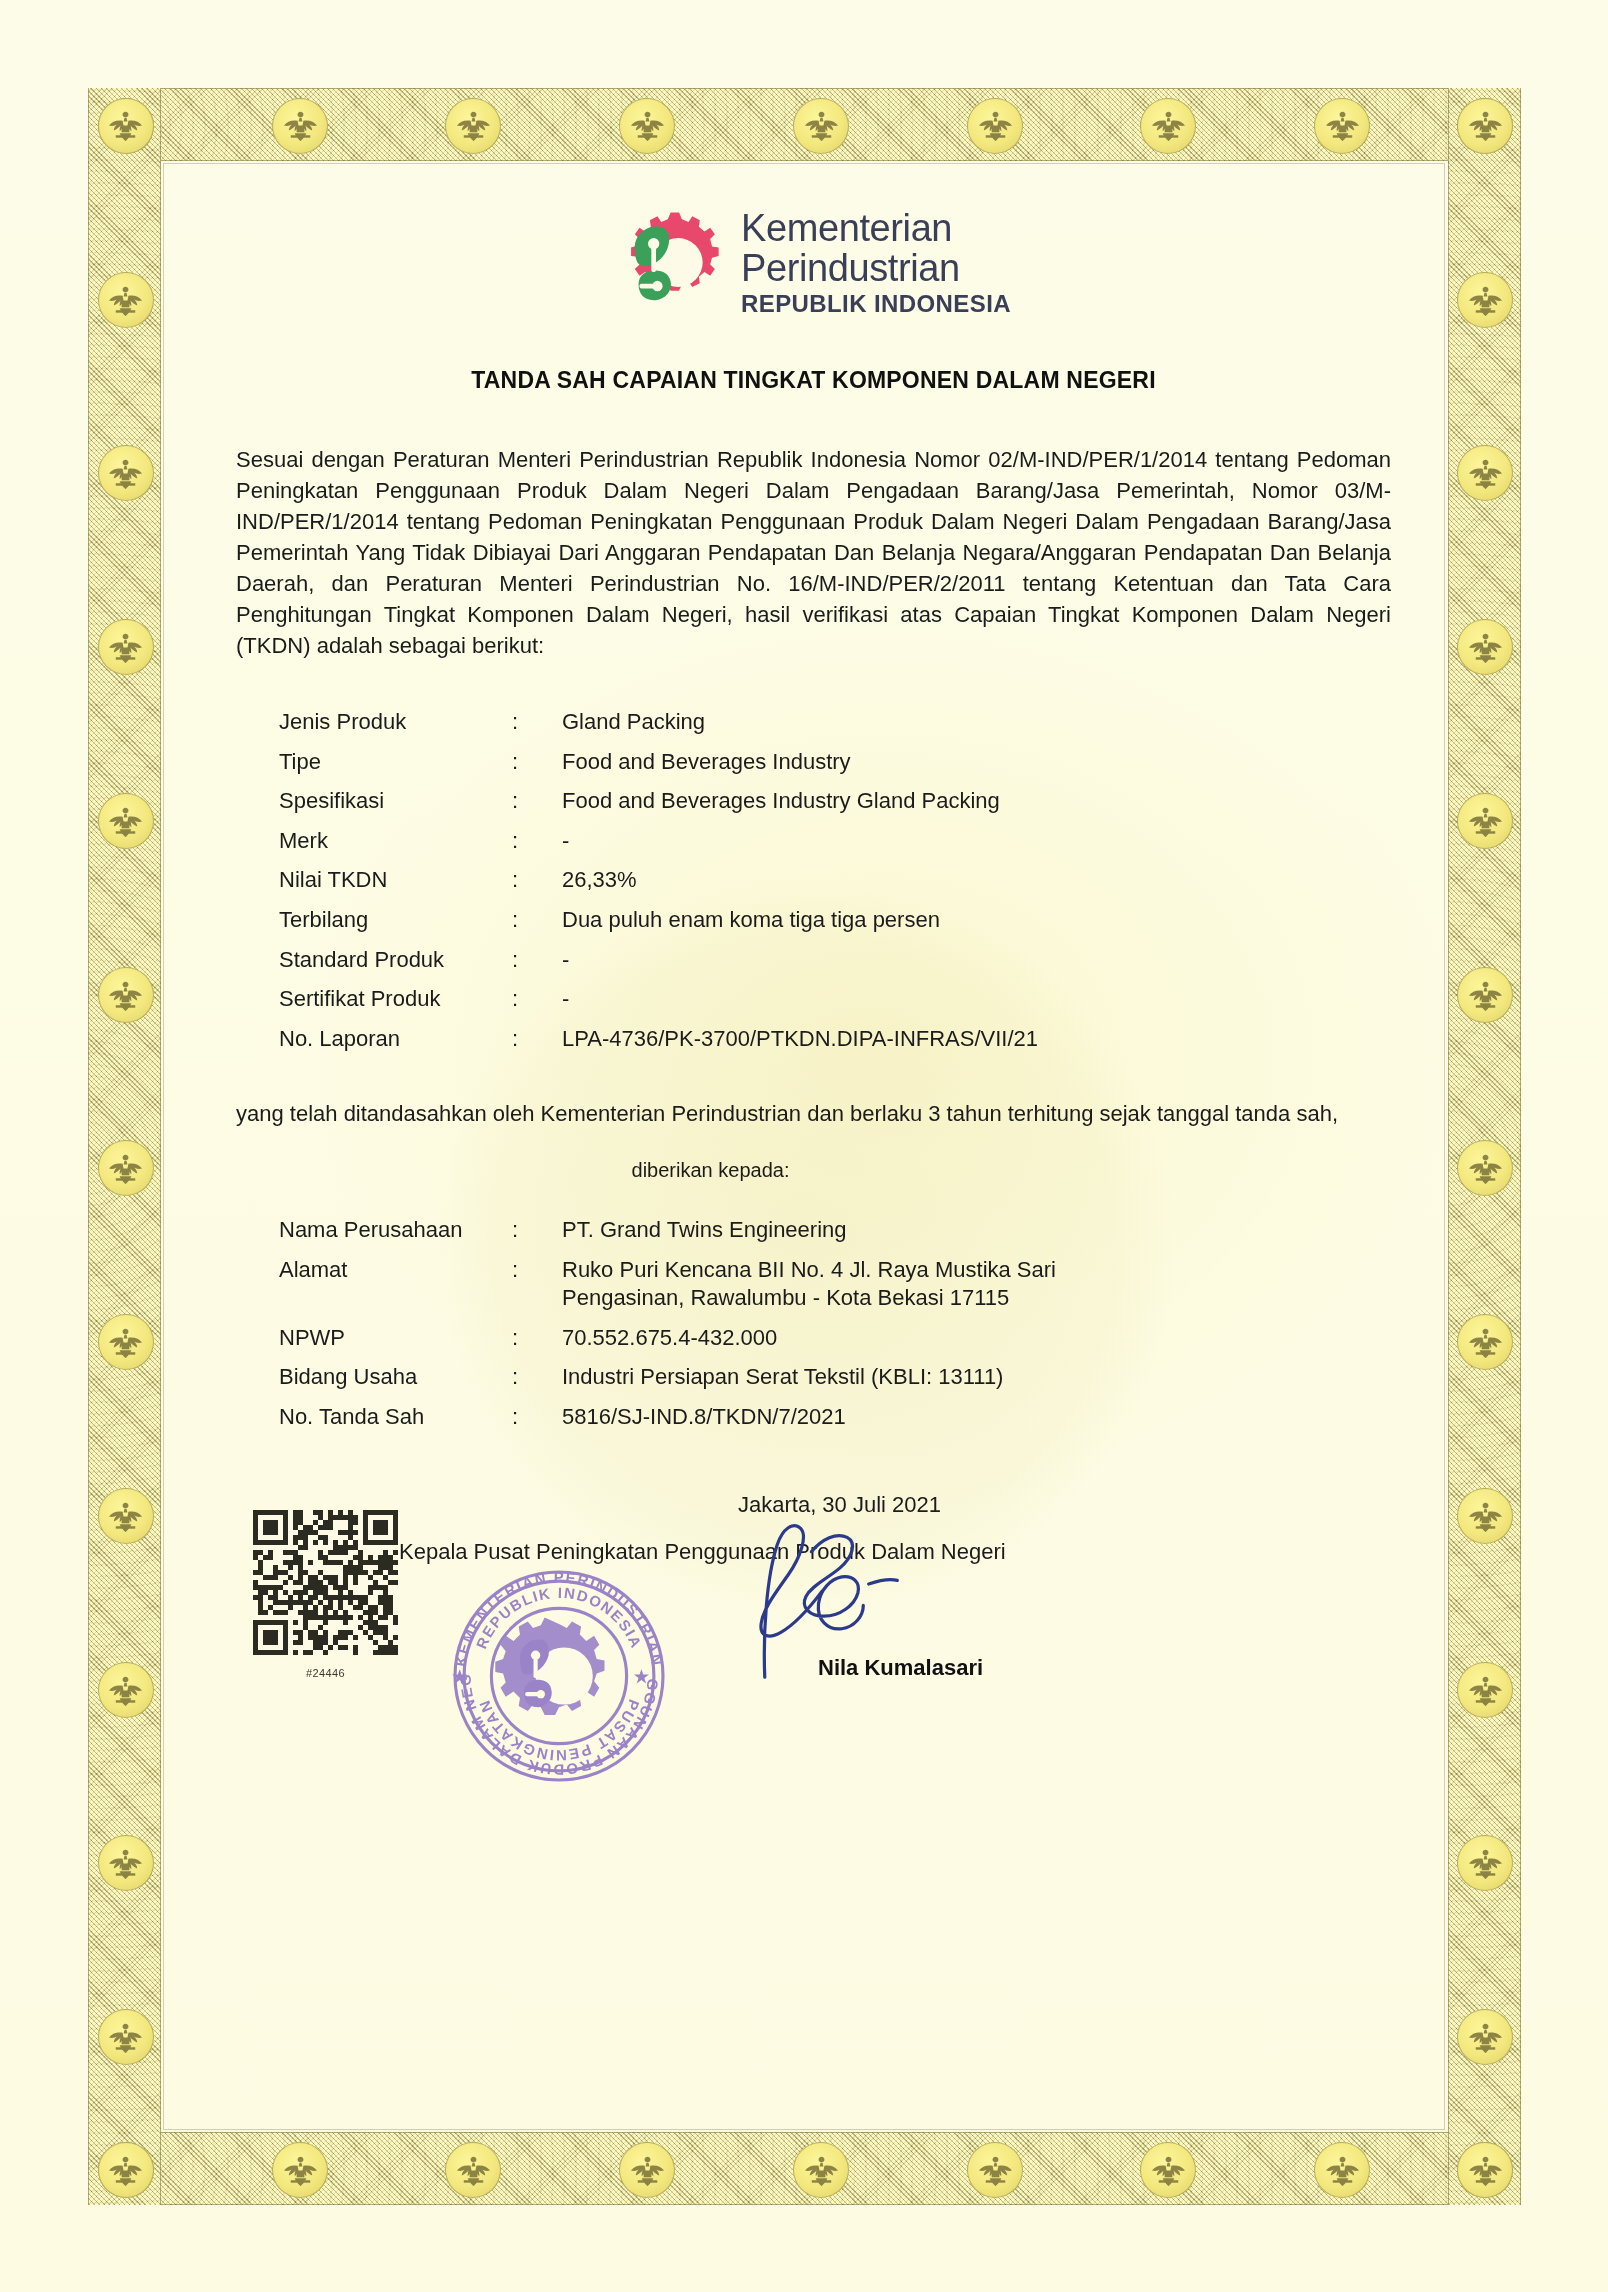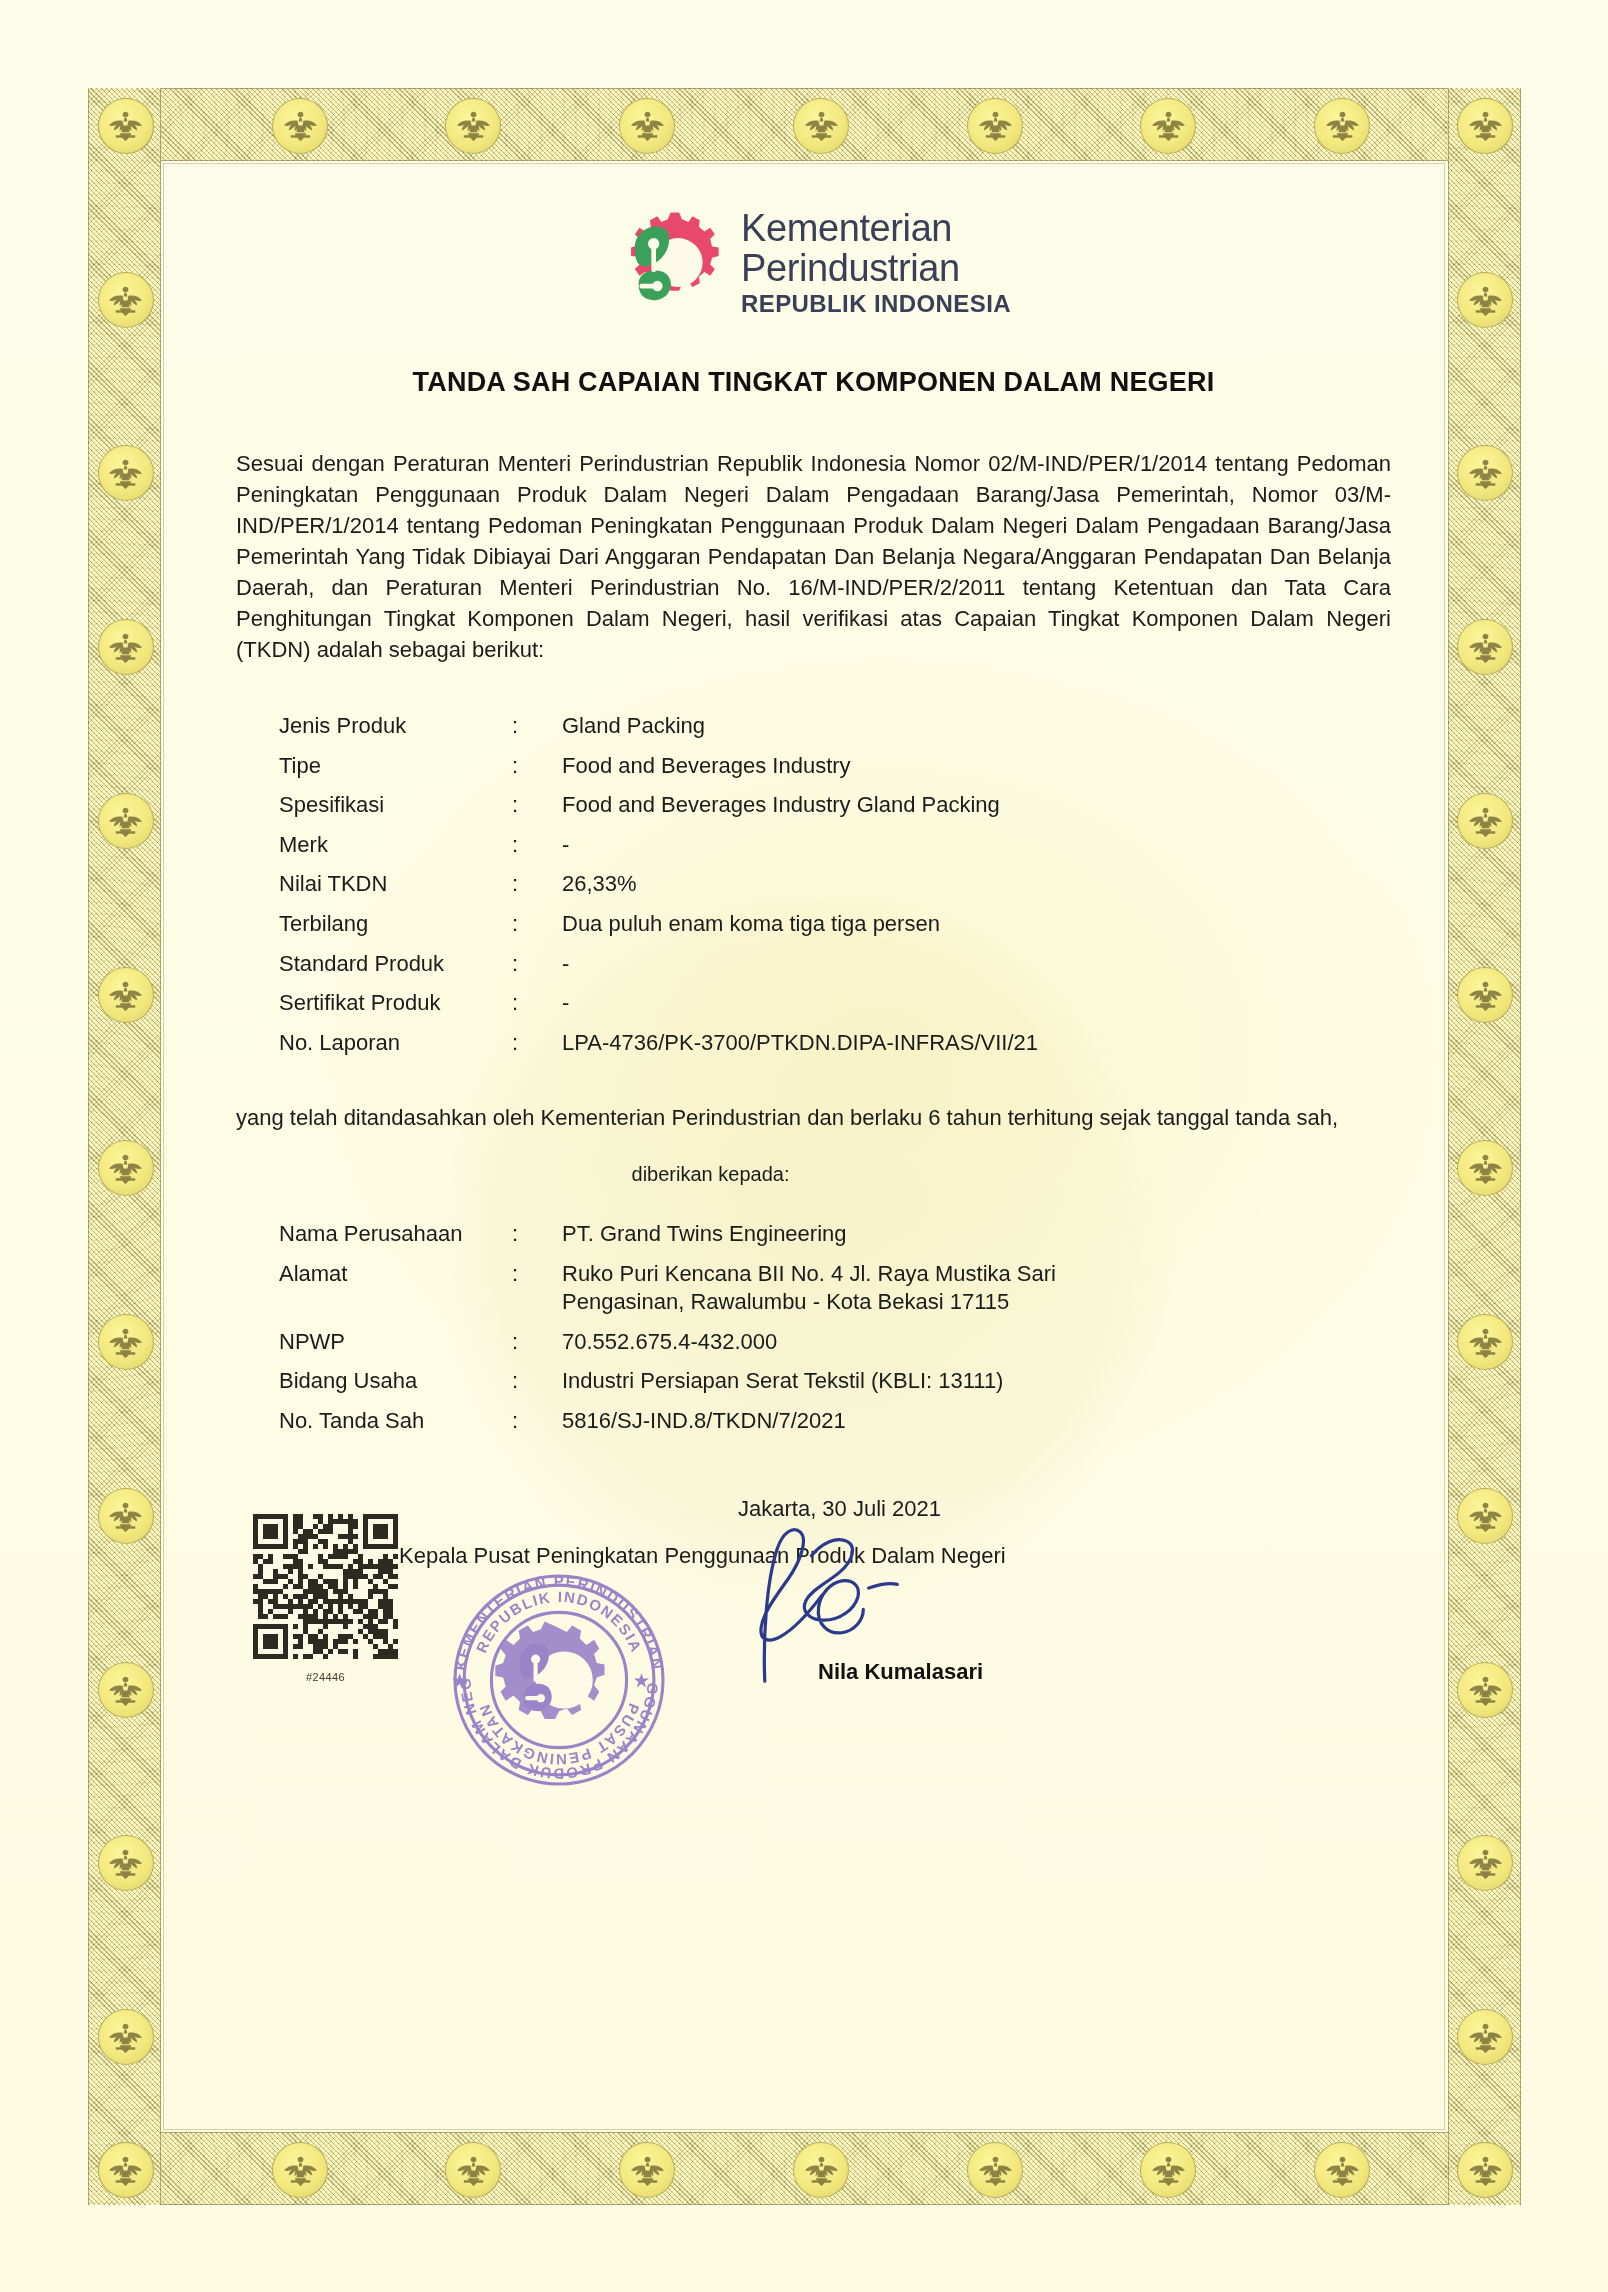--- a/index.html
+++ b/index.html
@@ -123,21 +123,21 @@
     font-size: 24px;
     color: #3a3f58;
     font-weight: bold;
     letter-spacing: 0.4px;
     margin-top: 4.5px;
   }
 
   
   .doc-title {
     text-align: center;
-    font-size: 27px;
+    font-size: 23px;
     font-weight: bold;
     color: #111;
     letter-spacing: 0.2px;
     margin-bottom: 50px;
   }
 
   
   .intro-para {
     text-align: justify;
     font-size: 22px;
@@ -902,21 +902,21 @@
             <td class="dt-value">-</td>
           </tr>
           <tr>
             <td class="dt-label">No. Laporan</td>
             <td class="dt-colon">:</td>
             <td class="dt-value">LPA-4736/PK-3700/PTKDN.DIPA-INFRAS/VII/21</td>
           </tr>
         </tbody>
     </table>
 
-    <div class="mid-para">yang telah ditandasahkan oleh Kementerian Perindustrian dan berlaku 6 tahun terhitung sejak tanggal tanda sah,</div>
+    <div class="mid-para">yang telah ditandasahkan oleh Kementerian Perindustrian dan berlaku 3 tahun terhitung sejak tanggal tanda sah,</div>
 
     <div class="given-to">diberikan kepada:</div>
 
     <table class="detail-table">
       <tbody id="company-details-body">
           <tr>
             <td class="dt-label">Nama Perusahaan</td>
             <td class="dt-colon">:</td>
             <td class="dt-value">PT. Grand Twins Engineering</td>
           </tr>

